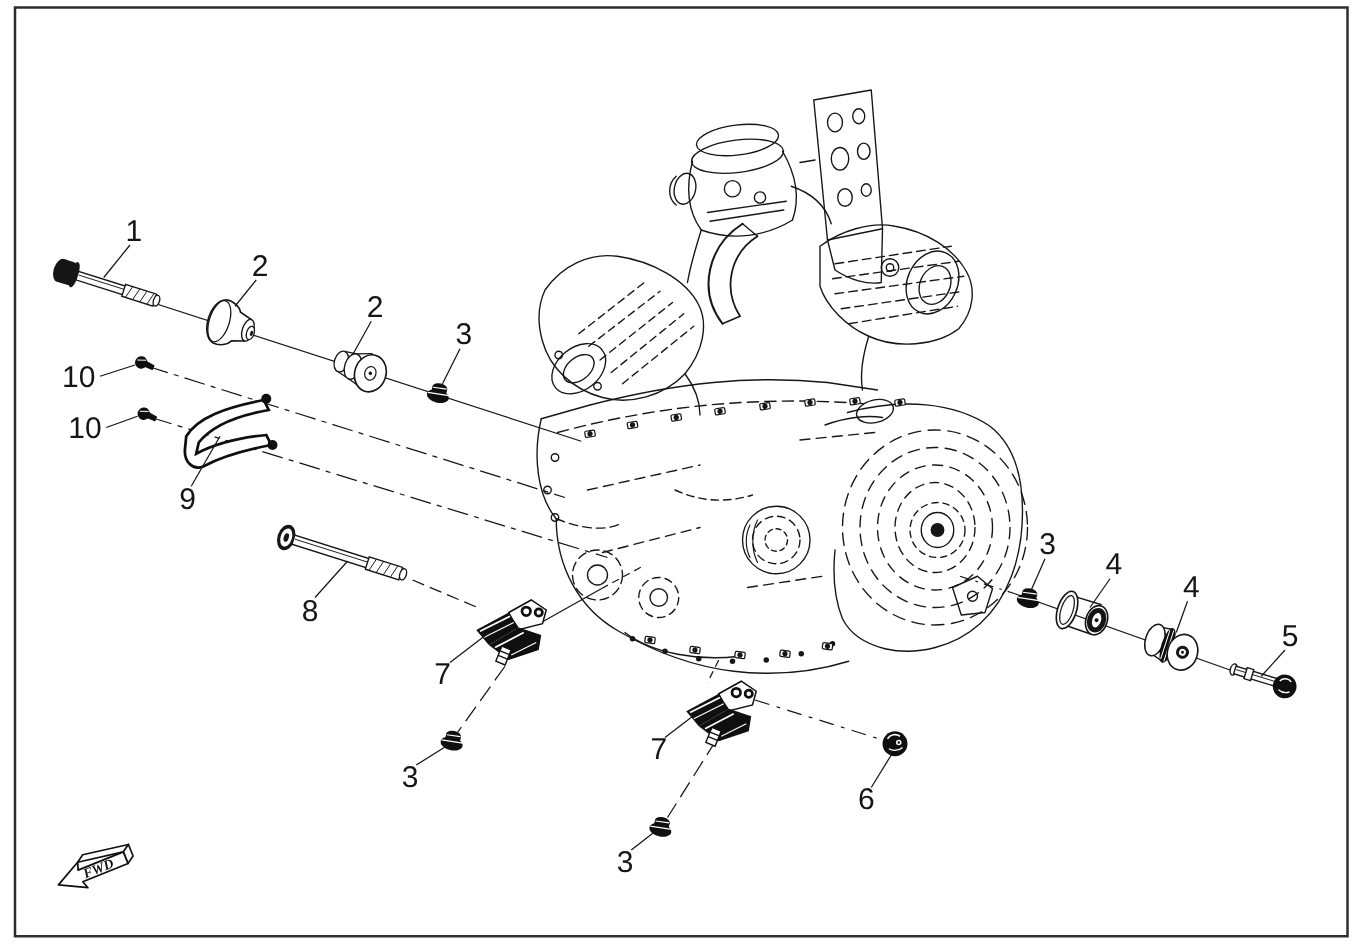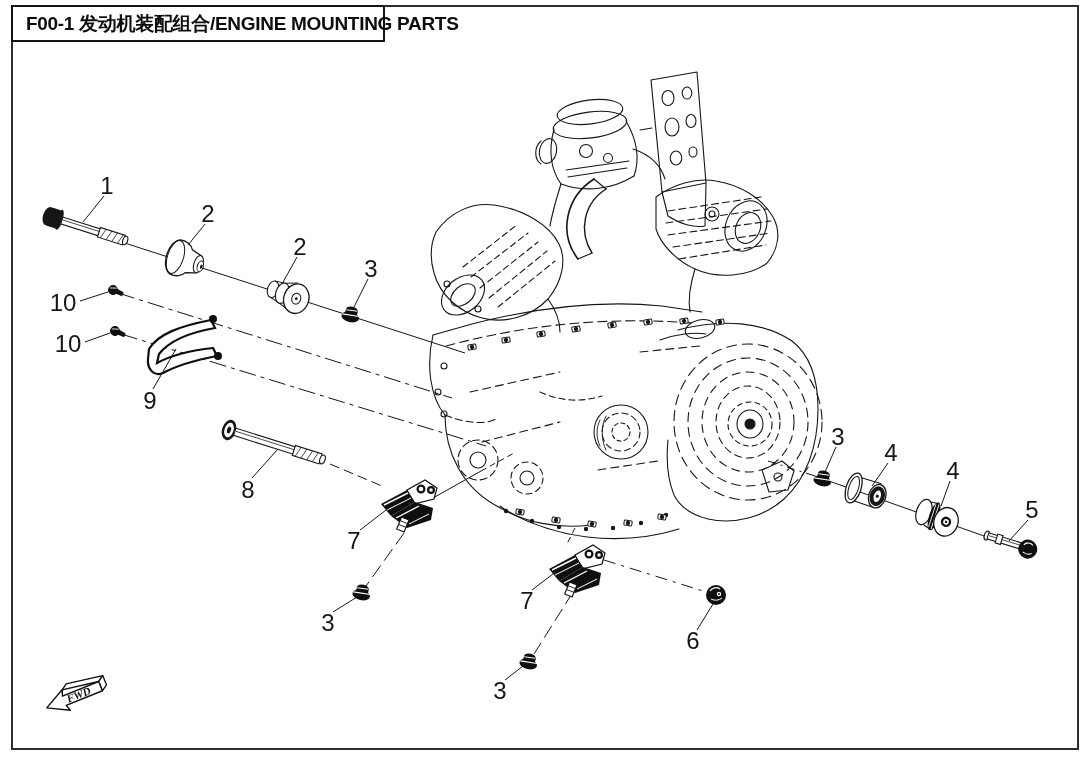--- a/index.html
+++ b/index.html
@@ -324,16 +324,13 @@
         <text x="838" y="436" class="callout-num" dominant-baseline="central">3</text>
         <line x1="888" y1="463" x2="872" y2="486" class="leader"></line>
         <text x="891" y="452" class="callout-num" dominant-baseline="central">4</text>
         <line x1="950" y1="481" x2="941" y2="506" class="leader"></line>
         <text x="953" y="470" class="callout-num" dominant-baseline="central">4</text>
         <line x1="1028" y1="520" x2="1009" y2="541" class="leader"></line>
         <text x="1032" y="509" class="callout-num" dominant-baseline="central">5</text>
       </g>
   </svg>
 
-  <div class="title-box">
-    <span class="title-text">F00-1 发动机装配组合/ENGINE MOUNTING PARTS</span>
-  </div>
 </div>
 
 </body></html>

